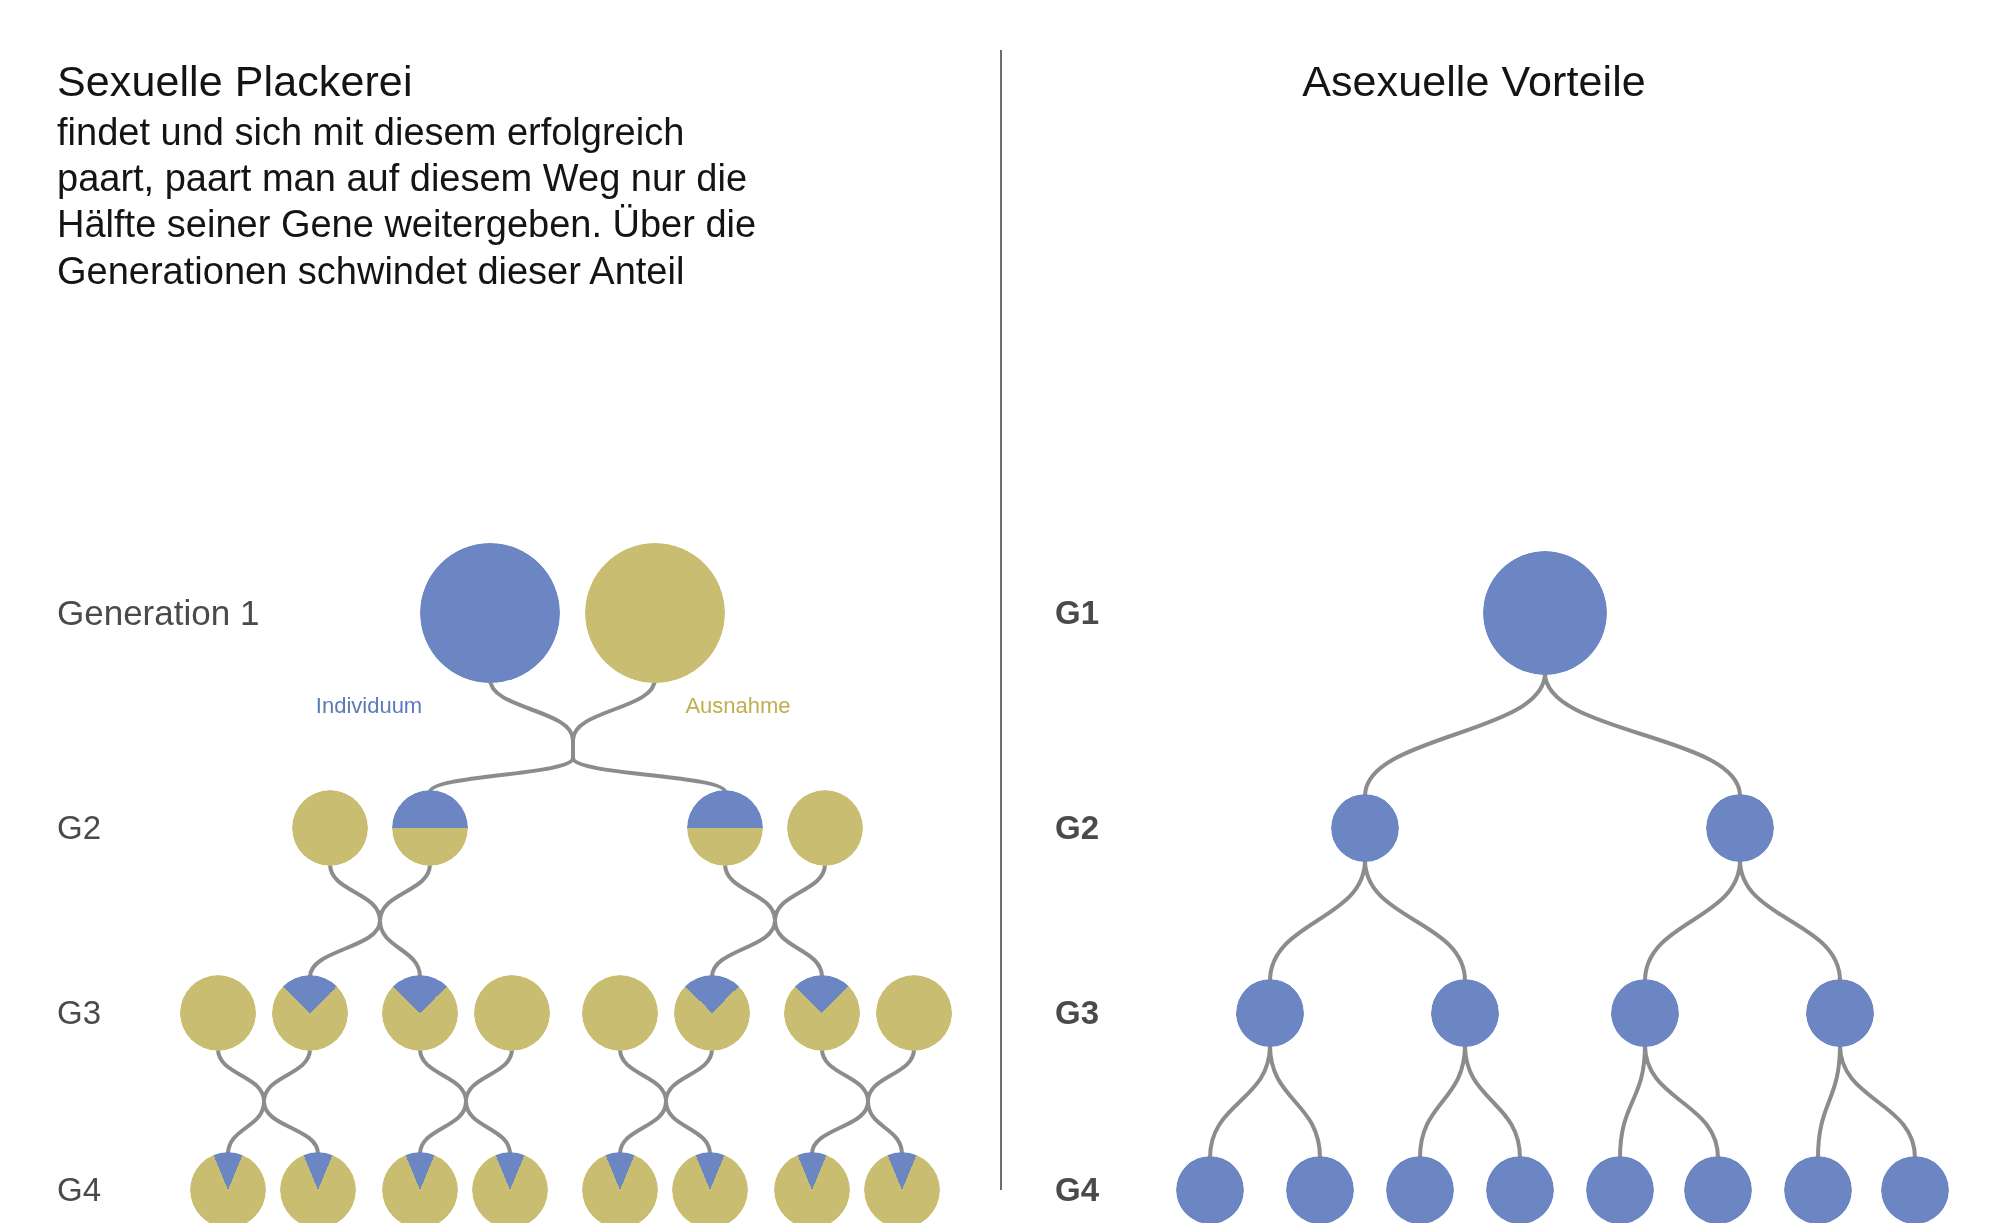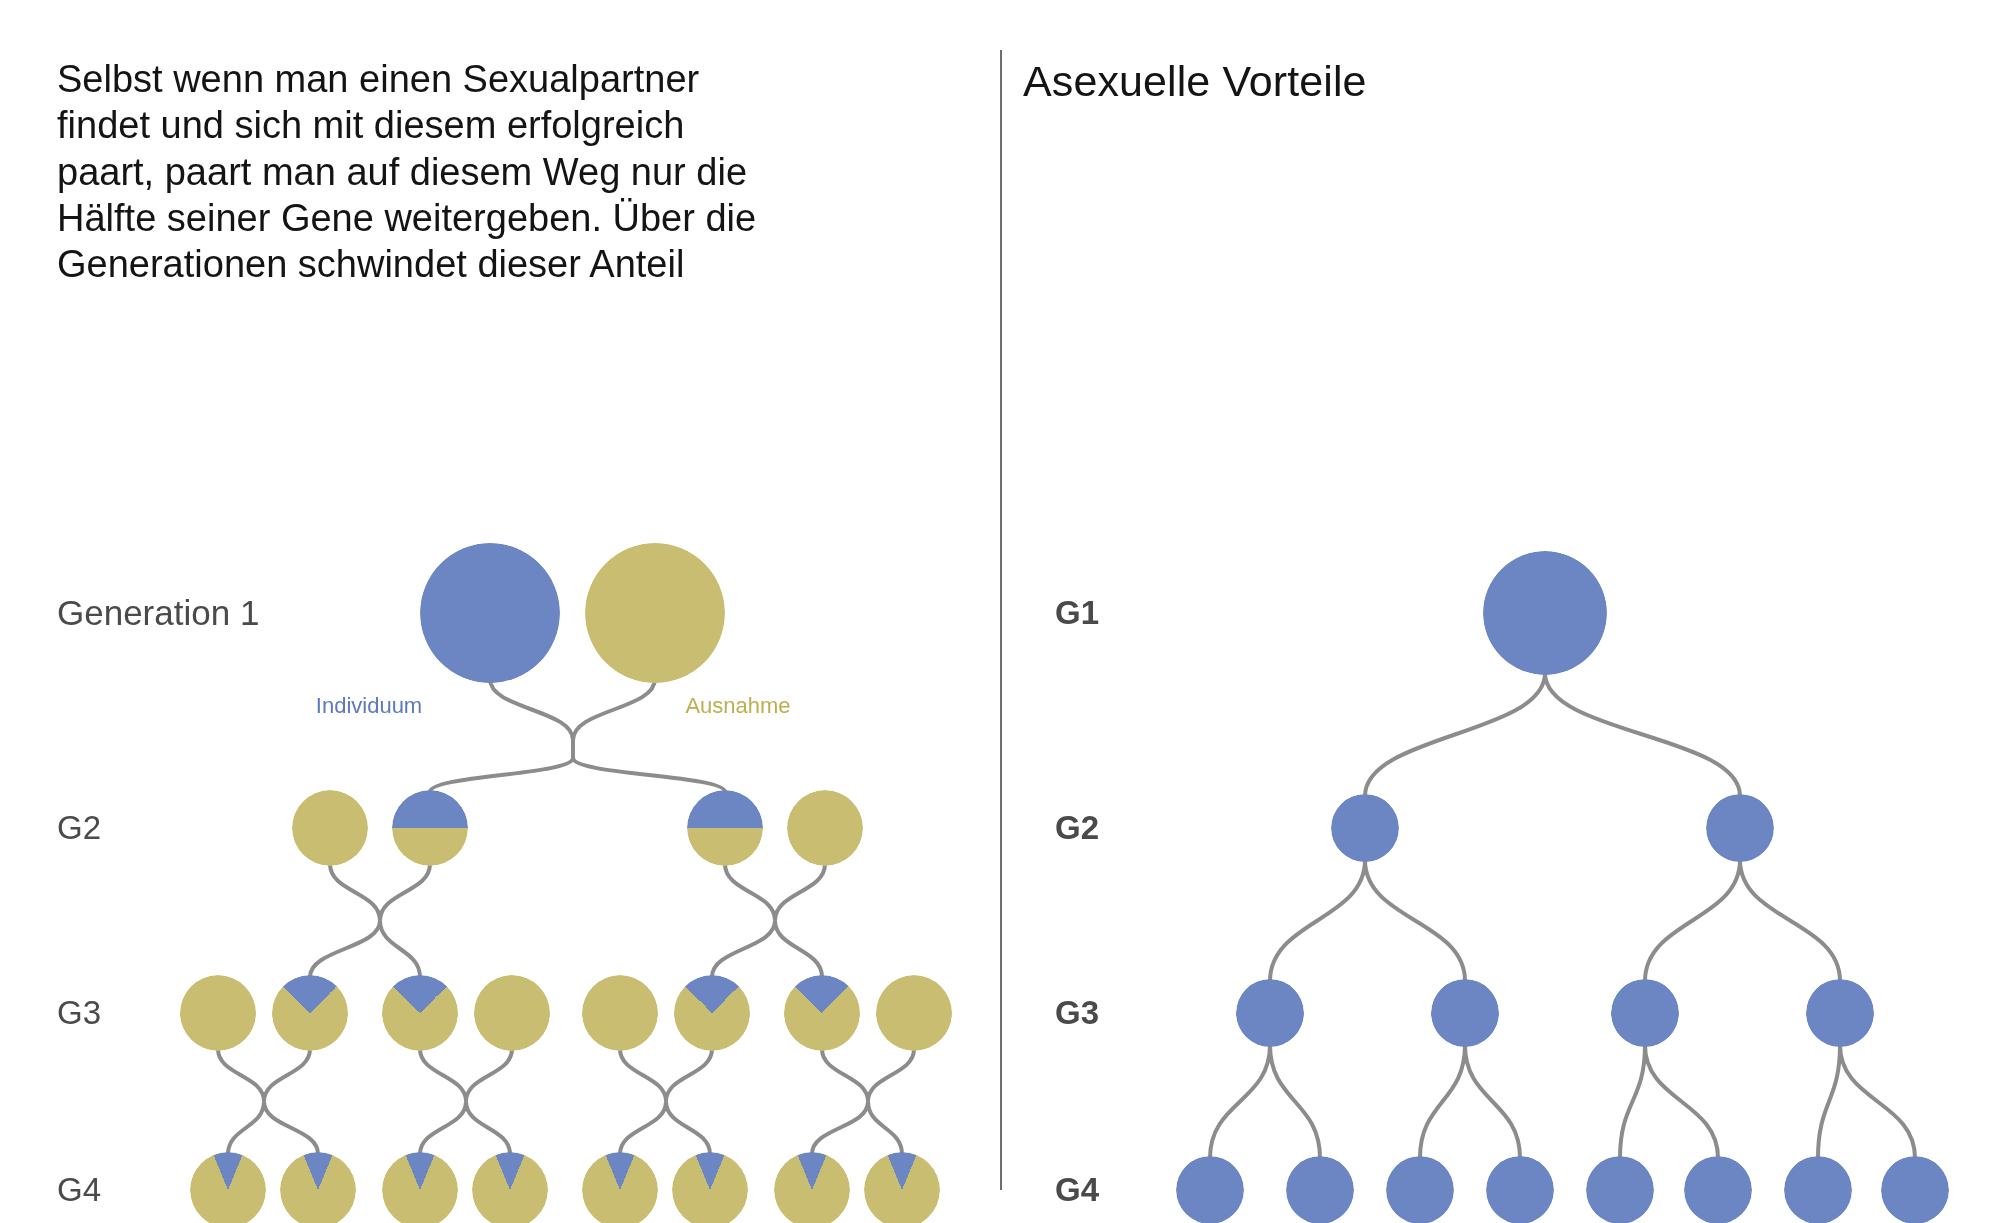--- a/index.html
+++ b/index.html
@@ -16,21 +16,21 @@
   .divider{
     position:absolute;
     left:1000px;top:50px;
     width:2px;height:1140px;
     background:#6e6e6e;
   }
 
   
   .col{position:absolute;top:56px;}
   .col.left{left:57px;width:870px;}
-  .col.right{left:1023px;width:800px;}
+  .col.right{left:1074px;width:800px;text-align:center;}
 
   .head{
     font-size:43px;
     line-height:1.18;
     font-weight:400;
     letter-spacing:.1px;
     color:#141414;
     margin:0 0 2px 0;
     white-space:nowrap;
   }
@@ -72,22 +72,22 @@
   .node .base{position:absolute;inset:0;border-radius:50%;}
 </style>
 </head>
 <body>
 
 <div class="stage">
 
   <div class="divider"></div>
 
   <div class="col left">
+    <div class="head">Sexuelle Plackerei</div>
     <div class="para">
-      <span class="ln">Selbst wenn man einen Sexualpartner</span>
       <span class="ln">findet und sich mit diesem erfolgreich</span>
       <span class="ln">paart, paart man auf diesem Weg nur die</span>
       <span class="ln">Hälfte seiner Gene weitergeben. Über die</span>
       <span class="ln">Generationen schwindet dieser Anteil</span>
     </div>
   </div>
 
   <div class="diagram" id="left-diagram" style="left:0px;top:0px;width:1000px;height:1223px;">
     <svg class="links" id="left-links" width="1000" height="1223">
         <path d="M 490 679 C 490 709.5, 573 709.5, 573 740" class="link" stroke="#8c8c8c"></path>

